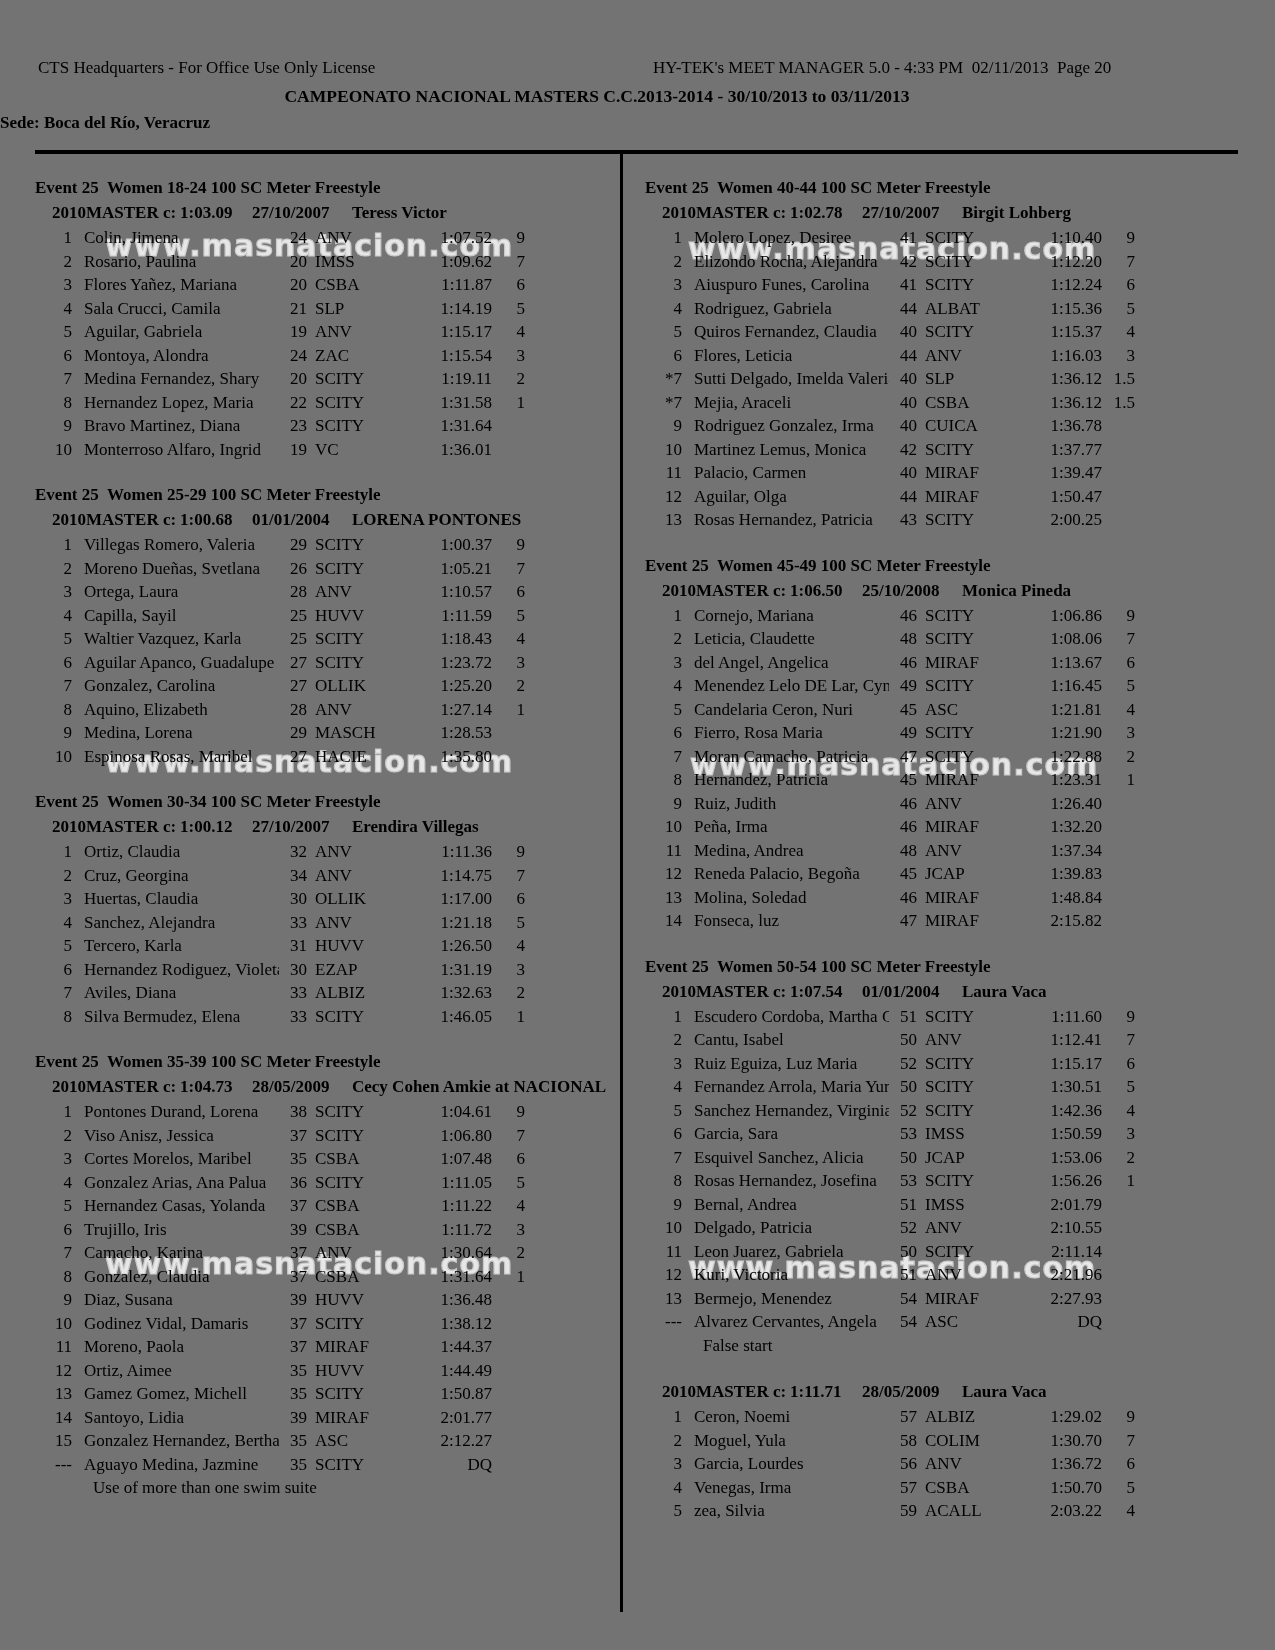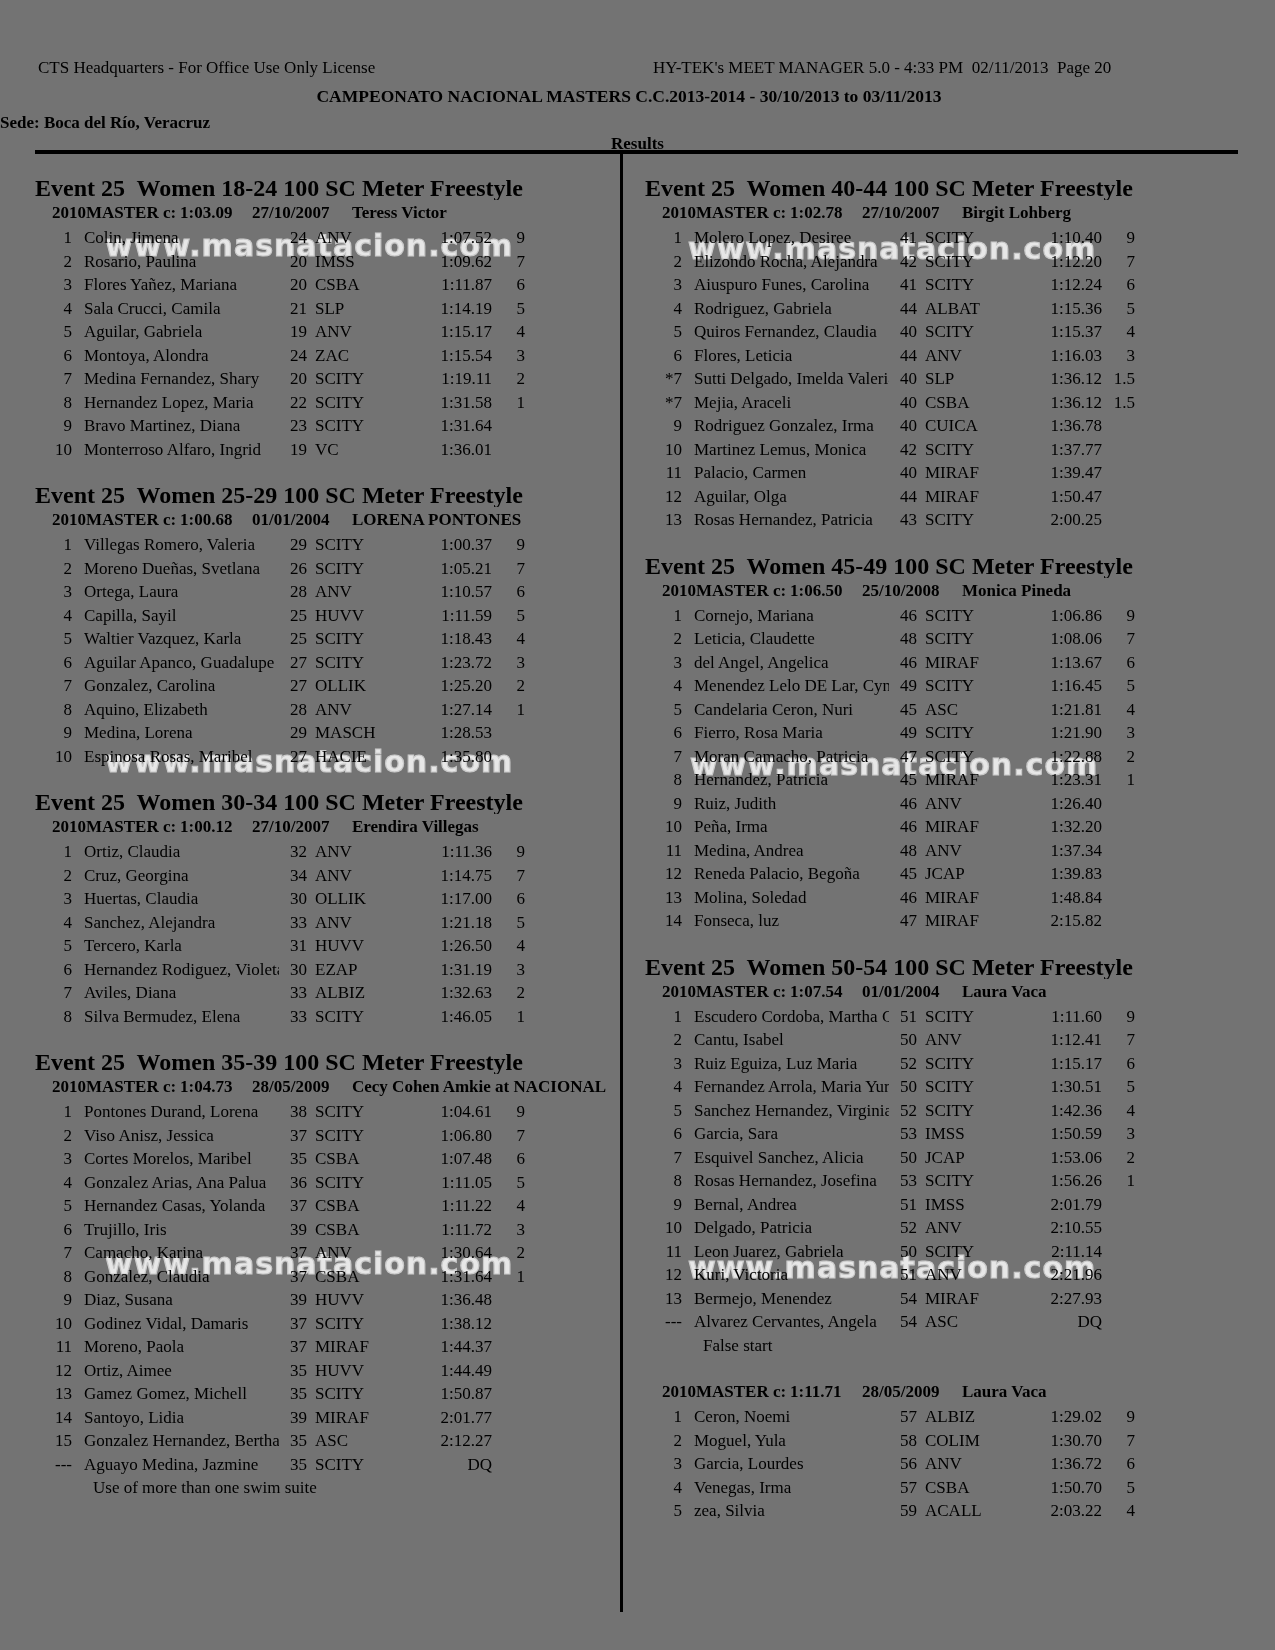--- a/index.html
+++ b/index.html
@@ -1,36 +1,36 @@
 <!DOCTYPE html>
 <html><head>
 <meta charset="utf-8">
 <style>
   html,body{margin:0;padding:0;background:#fff;}
   .page{position:relative;width:1275px;height:1650px;background:#737373;color:#000;
         font-family:"Liberation Serif","DejaVu Serif",serif;overflow:hidden;}
   .hdr-license{position:absolute;left:38px;top:58px;font-size:17px;white-space:pre;}
   .hdr-program{position:absolute;left:653px;top:58px;font-size:17px;white-space:pre;}
   .hdr-title{position:absolute;left:0;top:86px;width:1194px;text-align:center;
-             font-weight:bold;font-size:17.5px;white-space:pre;margin-left:32px;}
+             font-weight:bold;font-size:17.5px;white-space:pre;}
   .hdr-venue{position:absolute;left:0;top:113px;width:1275px;text-align:left;
              font-weight:bold;font-size:17px;}
   .hdr-results{position:absolute;left:0;top:134px;width:1275px;text-align:center;
                font-weight:bold;font-size:17px;}
   .hdr-results span{text-decoration:underline;}
   .rule{position:absolute;left:35px;top:150px;width:1203px;height:4px;background:#000;}
   .vdiv{position:absolute;left:620px;top:154px;width:3px;height:1458px;background:#000;}
   .wm{position:absolute;z-index:0;font-family:"DejaVu Sans","Liberation Sans",sans-serif;
       font-weight:bold;font-size:30px;letter-spacing:1px;color:#e7e7e7;
       -webkit-text-stroke:1.2px #c9c9c9;white-space:pre;}
   .col{position:absolute;top:156px;padding-top:20px;z-index:1;}
   .col-left{left:35px;width:582px;}
   .col-right{left:645px;width:572px;}
   .event{margin-bottom:22px;}
-  .ev-title{font-weight:bold;font-size:24px;line-height:24px;white-space:pre;overflow:hidden;}
+  .ev-title{font-weight:bold;font-size:17px;line-height:24px;white-space:pre;overflow:hidden;}
   .record{display:flex;font-weight:bold;font-size:17px;line-height:26px;height:26px;
           padding-left:17px;white-space:pre;overflow:hidden;}
   .r-label{width:128px;flex:none;}
   .r-time{width:64px;flex:none;}
   .r-date{width:90px;margin-left:8px;flex:none;}
   .r-holder{margin-left:10px;flex:1;overflow:hidden;}
   .row{display:flex;font-size:17px;line-height:23.5px;height:23.5px;}
   .c-place{width:37px;text-align:right;flex:none;white-space:pre;}
   .c-name{width:195px;margin-left:12px;flex:none;white-space:pre;overflow:hidden;}
   .c-age{width:28px;text-align:right;flex:none;}
@@ -41,21 +41,20 @@
 </style>
 </head>
 <body>
 
 <div class="page">
 
   <div class="hdr-license">CTS Headquarters - For Office Use Only License</div>
   <div class="hdr-program">HY-TEK's MEET MANAGER 5.0 - 4:33 PM  02/11/2013  Page 20</div>
   <div class="hdr-title">CAMPEONATO NACIONAL MASTERS C.C.2013-2014 - 30/10/2013 to 03/11/2013</div>
   <div class="hdr-venue">Sede: Boca del Río, Veracruz</div>
-  <div class="hdr-results"><span>Results</span></div>
 
   <div class="rule"></div>
   <div class="vdiv"></div>
 
   <div class="wm" style="left:105px;top:228px">www.masnatacion.com</div>
   <div class="wm" style="left:688px;top:231px">www.masnatacion.com</div>
   <div class="wm" style="left:105px;top:744px">www.masnatacion.com</div>
   <div class="wm" style="left:690px;top:747px">www.masnatacion.com</div>
   <div class="wm" style="left:105px;top:1246px">www.masnatacion.com</div>
   <div class="wm" style="left:688px;top:1250px">www.masnatacion.com</div>

